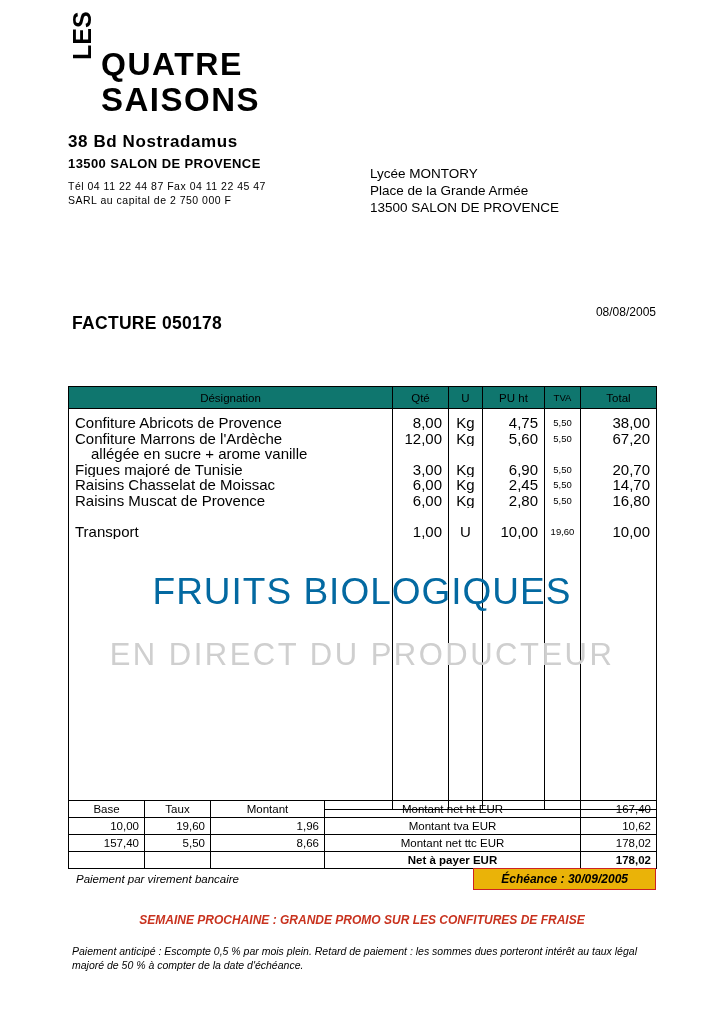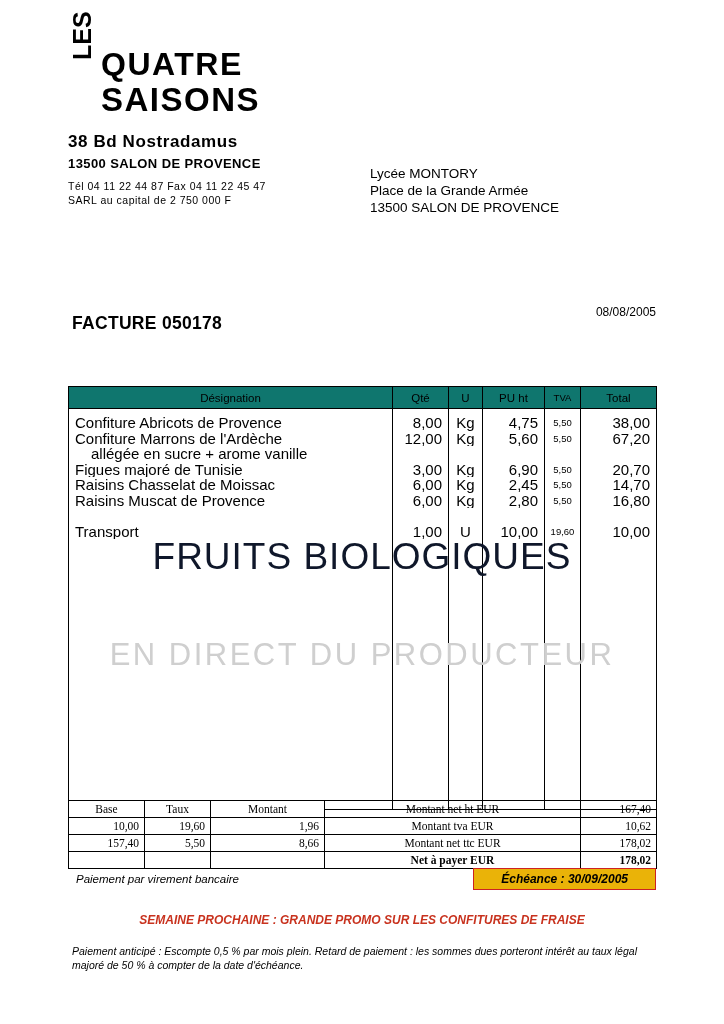--- a/index.html
+++ b/index.html
@@ -166,25 +166,25 @@
     position: absolute;
     left: 0;
     top: 0;
     width: 724px;
     height: 1024px;
     pointer-events: none;
   }
   .wm1 {
     position: absolute;
     left: 0;
-    top: 536px;
+    top: 571px;
     width: 724px;
     text-align: center;
     font-size: 37px;
-    color: #0f172a;
+    color: #0369a1;
     letter-spacing: 1px;
     font-family: "Liberation Sans", sans-serif;
   }
   .wm2 {
     position: absolute;
     left: 0;
     top: 637px;
     width: 724px;
     text-align: center;
     font-size: 31px;
@@ -192,21 +192,20 @@
     letter-spacing: 2.5px;
     font-family: "Liberation Sans", sans-serif;
   }
 
   
   .totals-wrap {
     position: absolute;
     left: 68px;
     top: 800px;
     width: 588px;
-    font-family: Liberation Serif, serif;
   }
   table.totals {
     border-collapse: collapse;
     width: 588px;
     table-layout: fixed;
   }
   table.totals td, table.totals th {
     border: 1px solid #000;
     font-size: 11.5px;
     height: 16px;

